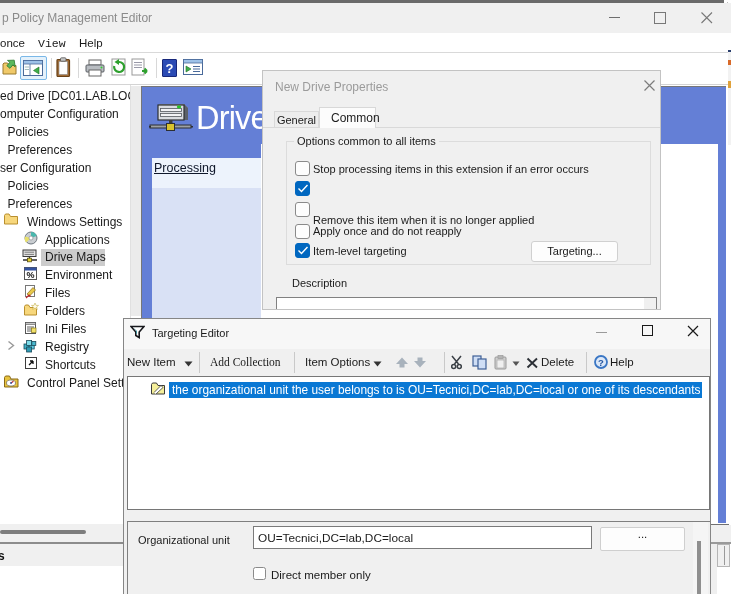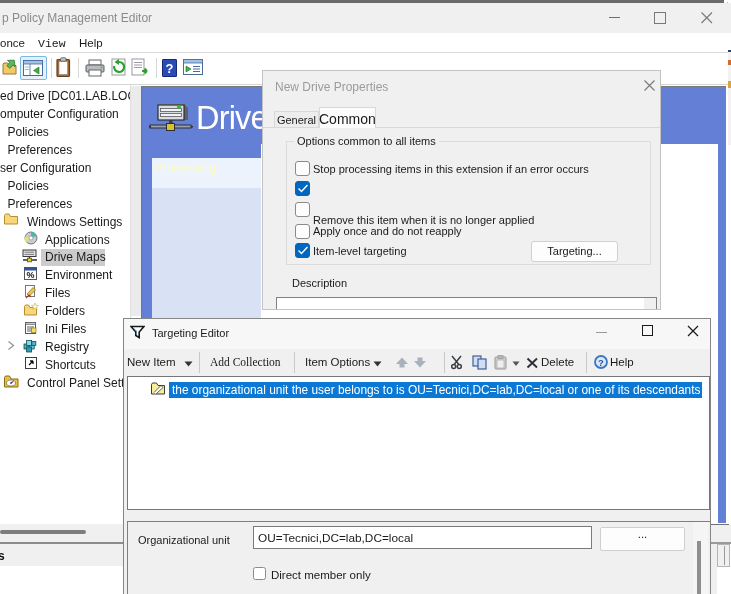--- a/index.html
+++ b/index.html
@@ -168,21 +168,21 @@
 
 <div class="abs" style="left:0;top:543.5px;width:124px;height:22.5px;background:#f0f0f0;"></div>
 <div class="abs" style="left:-2px;top:549px;font-size:12px;font-weight:bold;color:#111;">s</div>
 
 <div class="abs" style="left:141px;top:86px;width:585px;height:437px;background:#647fd6;border-top:1.5px solid #777;border-left:1.5px solid #777;overflow:hidden;">
 
   <div class="abs" style="left:119px;top:57px;width:456.5px;height:379px;background:#ffffff;"></div>
 
   <div class="abs" style="left:10px;top:70.5px;width:109px;height:400px;background:#d9e1f5;"></div>
   <div class="abs" style="left:10px;top:70.5px;width:109px;height:30px;background:#edf3fc;"></div>
-  <div class="abs" style="left:12px;top:73.5px;font-size:12.5px;color:#fef9c3;text-decoration:underline;white-space:nowrap;">Processing</div>
+  <div class="abs" style="left:12px;top:73.5px;font-size:12.5px;color:#0f172a;text-decoration:underline;white-space:nowrap;">Processing</div>
 
   <svg class="abs" id="hdricon" style="left:7px;top:15px;" width="44" height="32">
     <path d="M10 2 L35 2 L39 6 L39 18 L35 18 L10 18 Z" fill="#8a8f96"></path>
     <path d="M35 2 L39 6 L39 18 L35 18 Z" fill="#5c6169"></path>
     <rect x="9" y="3" width="26" height="15" fill="#d9dce0" stroke="#2c2f33" stroke-width="1.2"></rect>
     <rect x="11.5" y="6.5" width="21" height="3" fill="#f2f3f5" stroke="#55595f" stroke-width="0.8"></rect>
     <rect x="11.5" y="11.5" width="21" height="3" fill="#f2f3f5" stroke="#55595f" stroke-width="0.8"></rect>
     <ellipse cx="30" cy="5" rx="2.2" ry="1.4" fill="#27c427"></ellipse>
     <rect x="20" y="18" width="3.5" height="5" fill="#3c3f44"></rect>
     <rect x="1" y="23" width="41" height="3" fill="#9ba0a6" stroke="#2c2f33" stroke-width="1"></rect>
@@ -208,21 +208,21 @@
 <div class="abs" id="ndp" style="left:262px;top:70px;width:399px;height:240px;background:#f0f0f0;border:1px solid #c3c3c3;overflow:hidden;">
   <div class="abs" style="left:12px;top:9px;font-size:12px;color:#9b9b9b;white-space:nowrap;">New Drive Properties</div>
   <svg class="abs" style="left:380px;top:8px;" width="13" height="13">
       <path d="M1.5 1.5 L11.5 11.5 M11.5 1.5 L1.5 11.5" stroke="#7c7c7c" stroke-width="1.2"></path>
     </svg>
 
   <div class="abs" style="left:0px;top:56px;width:399px;height:1px;background:#d9d9d9;"></div>
   <div class="abs" style="left:11px;top:40px;width:45px;height:16px;background:#ededed;border:1px solid #d9d9d9;border-bottom:none;"></div>
   <div class="abs t12" style="left:11px;top:43px;width:45px;text-align:center;font-size:11px;">General</div>
   <div class="abs" style="left:56px;top:35.5px;width:57px;height:21.5px;background:#fcfcfc;border:1px solid #d8d8d8;border-bottom:none;"></div>
-  <div class="abs t12" style="left:56px;top:40px;width:35px;text-align:center;font-size:14px;">Common</div>
+  <div class="abs t12" style="left:68px;top:40px;width:35px;text-align:center;font-size:12px;">Common</div>
 
   <div class="abs" style="left:23px;top:70px;width:365px;height:124px;border:1px solid #dcdcdc;"></div>
   <div class="abs t12" style="left:31px;top:64px;background:#f0f0f0;padding:0 3px;font-size:11px;">Options common to all items</div>
 
   <div class="abs" style="left:32px;top:90px;width:15px;height:15px;background:#fdfdfd;border:1px solid #8a8a8a;border-radius:3px;"></div>
   <div class="abs t12" style="font-size:11px;left:50px;top:91.5px;">Stop processing items in this extension if an error occurs</div>
   <div class="abs" style="left:32px;top:109.5px;width:15px;height:15px;background:#0067c0;border:1px solid #0067c0;border-radius:3px;"></div>
   <svg class="abs" style="left:34.5px;top:112.5px;" width="10" height="9">
       <path d="M0.5 4.5 L3.5 7.5 L9.5 1" fill="none" stroke="#ffffff" stroke-width="1.4"></path>
     </svg>

